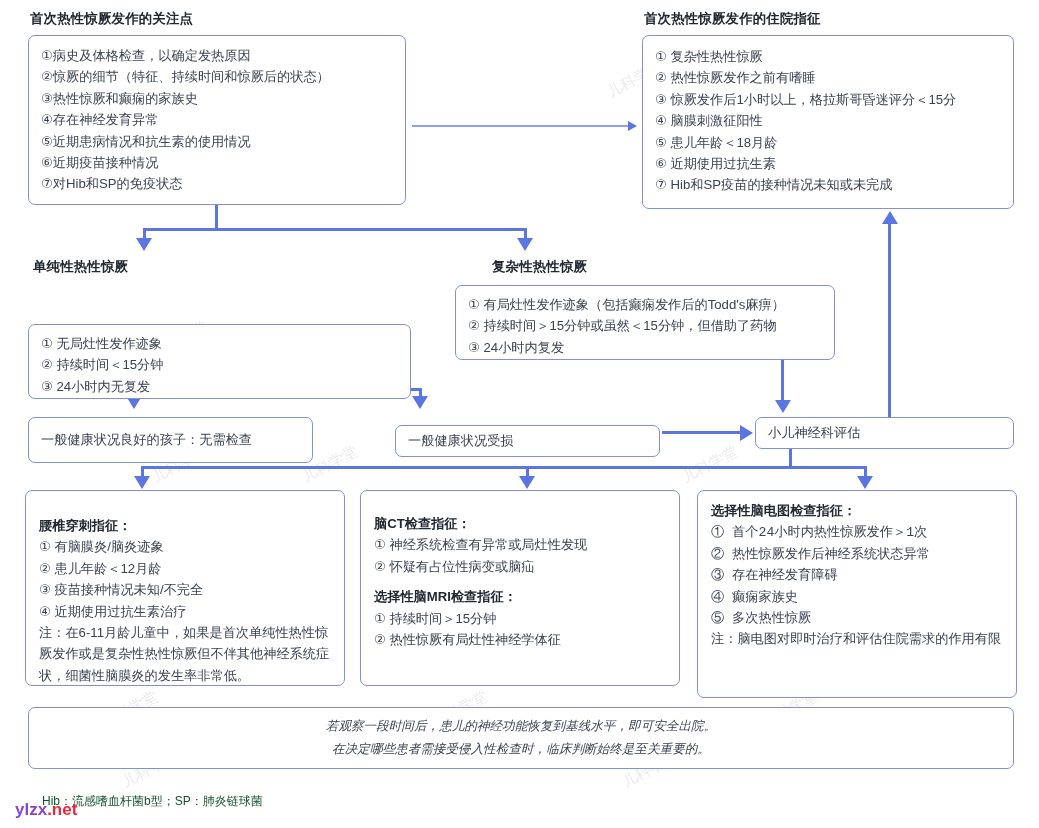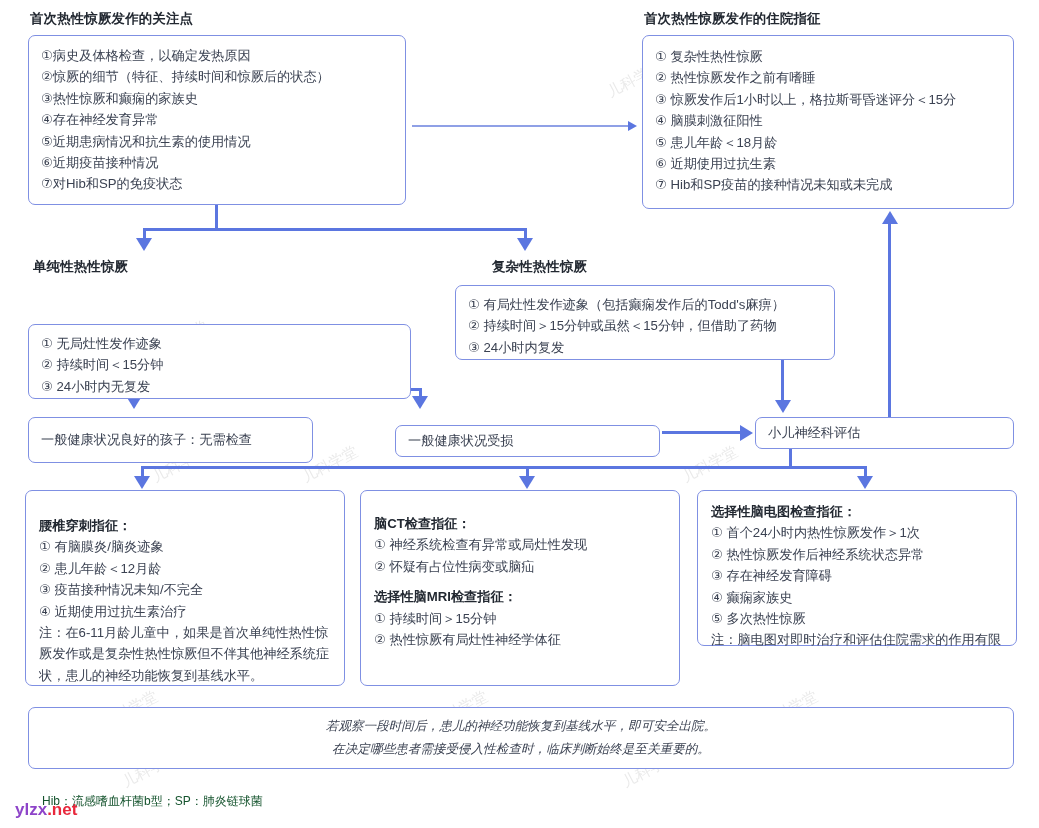--- a/index.html
+++ b/index.html
@@ -158,34 +158,34 @@
   <div class="arw down" style="left:519px;top:476px;"></div>
   <div class="ln-v" style="left:864px;top:466px;height:12px;"></div>
   <div class="arw down" style="left:857px;top:476px;"></div>
 
   <div class="box" style="left:25px;top:490px;width:320px;height:196px;padding:24px 13px;">
     <span class="b-title">腰椎穿刺指征：</span>
     <div class="ln">① 有脑膜炎/脑炎迹象</div>
     <div class="ln">② 患儿年龄＜12月龄</div>
     <div class="ln">③ 疫苗接种情况未知/不完全</div>
     <div class="ln">④ 近期使用过抗生素治疗</div>
-    <div class="ln wrap">注：在6-11月龄儿童中，如果是首次单纯性热性惊厥发作或是复杂性热性惊厥但不伴其他神经系统症状，患儿的神经功能恢复到基线水平。</div>
+    <div class="ln wrap">注：在6-11月龄儿童中，如果是首次单纯性热性惊厥发作或是复杂性热性惊厥但不伴其他神经系统症状，细菌性脑膜炎的发生率非常低。</div>
   </div>
 
   <div class="box" style="left:360px;top:490px;width:320px;height:196px;padding:22px 13px;">
     <span class="b-title">脑CT检查指征：</span>
     <div class="ln">① 神经系统检查有异常或局灶性发现</div>
     <div class="ln">② 怀疑有占位性病变或脑疝</div>
     <span class="gap"></span>
     <span class="b-title">选择性脑MRI检查指征：</span>
     <div class="ln">① 持续时间＞15分钟</div>
     <div class="ln">② 热性惊厥有局灶性神经学体征</div>
   </div>
 
-  <div class="box" style="left:697px;top:490px;width:320px;height:156px;padding:10px 13px;">
+  <div class="box" style="left:697px;top:490px;width:320px;height:208px;padding:10px 13px;font-family:Liberation Mono, monospace;">
     <span class="b-title">选择性脑电图检查指征：</span>
     <div class="ln">① 首个24小时内热性惊厥发作＞1次</div>
     <div class="ln">② 热性惊厥发作后神经系统状态异常</div>
     <div class="ln">③ 存在神经发育障碍</div>
     <div class="ln">④ 癫痫家族史</div>
     <div class="ln">⑤ 多次热性惊厥</div>
     <div class="ln wrap">注：脑电图对即时治疗和评估住院需求的作用有限</div>
   </div>
 
   <div class="summary" style="left:28px;top:707px;width:986px;height:62px;">

